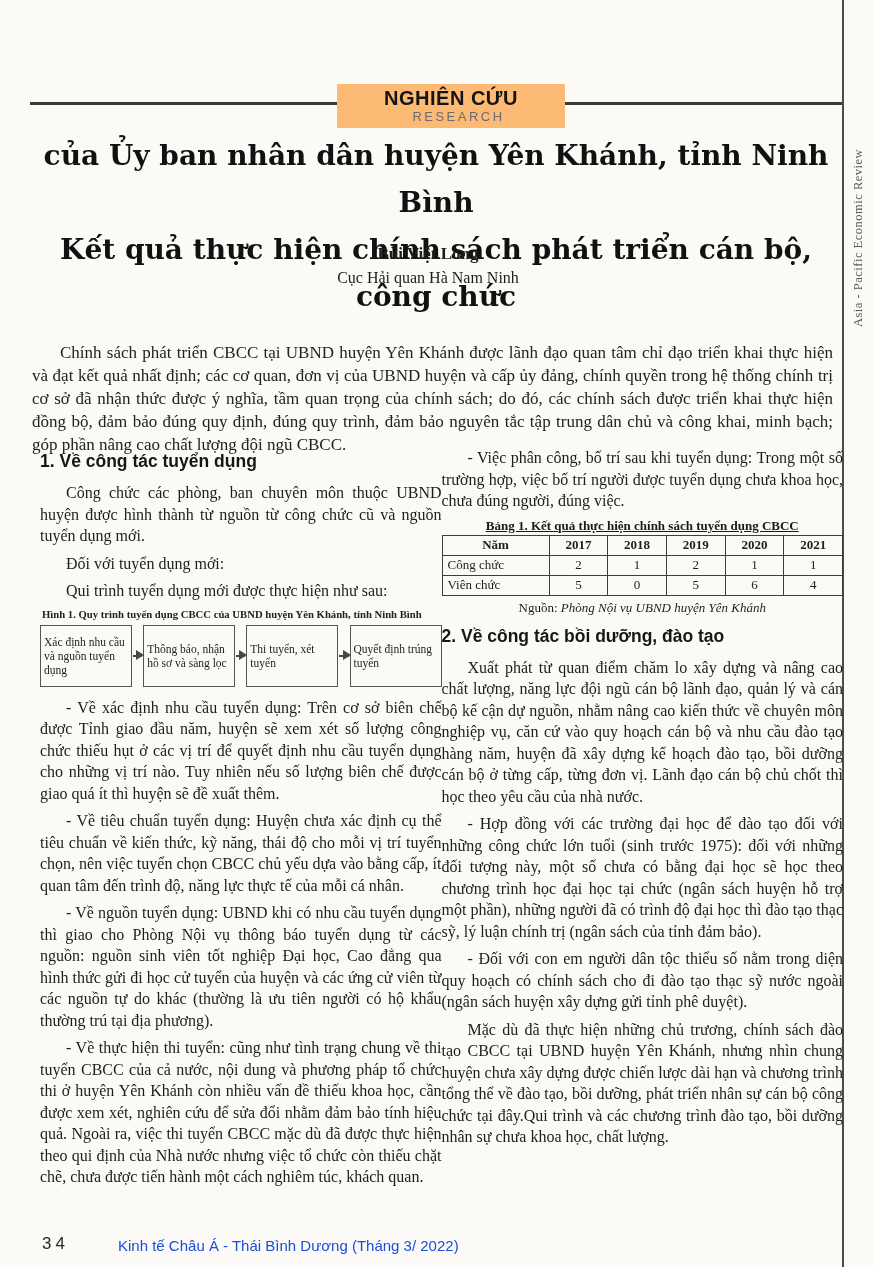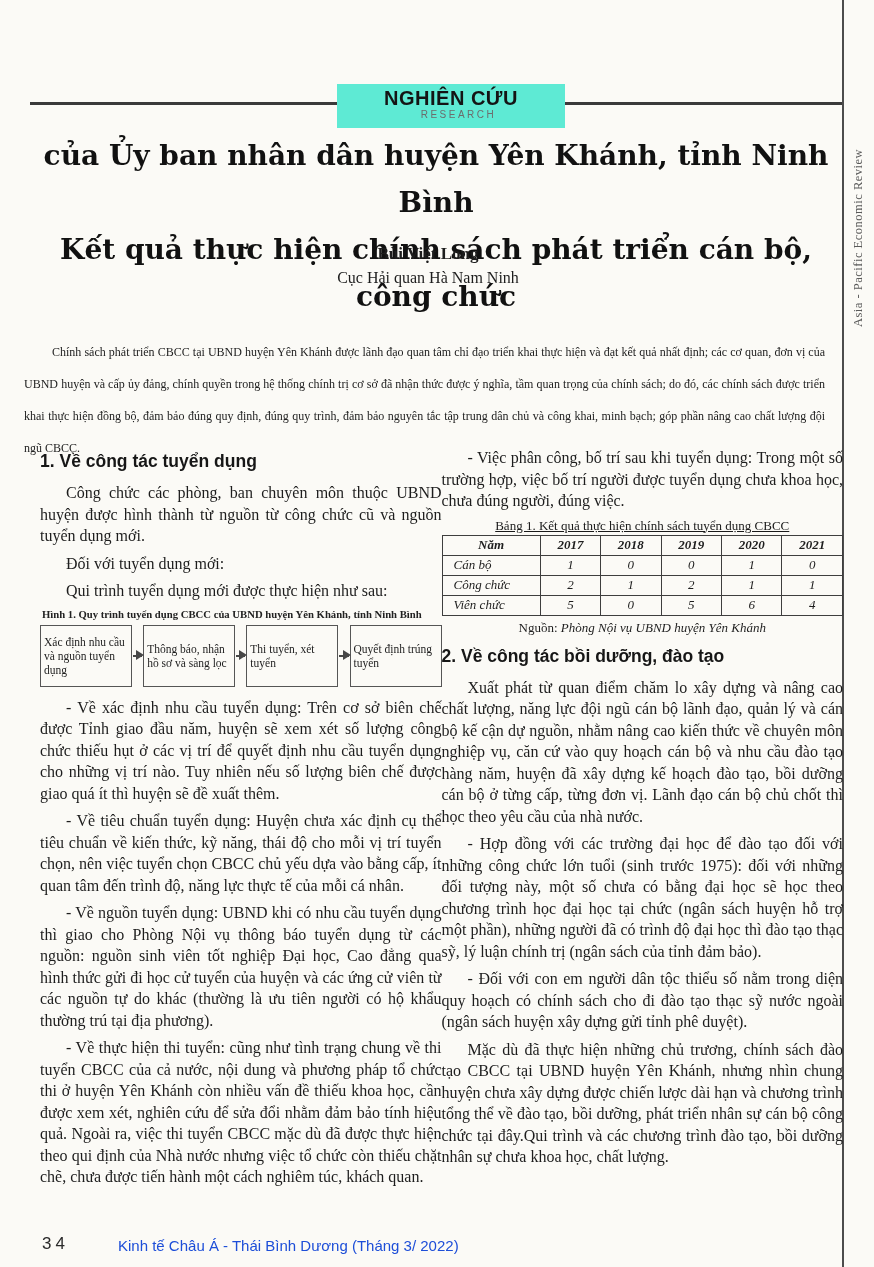--- a/index.html
+++ b/index.html
@@ -13,37 +13,37 @@
   .sidebar-text {
     position:absolute; left:858px; top:238px; white-space:nowrap;
     transform:translate(-50%,-50%) rotate(-90deg);
     font-size:12.5px; color:#5a5a5a; letter-spacing:0.5px;
   }
   
   .rule-left  { position:absolute; top:102px; left:30px;  width:307px; height:3px; background:#3a3a3a; }
   .rule-right { position:absolute; top:102px; left:565px; width:277px; height:3px; background:#3a3a3a; }
   .section-badge {
     position:absolute; left:337px; top:84px; width:228px; height:44px;
-    background:#5eead4; text-align:center;
+    background:#fdba74; text-align:center;
     font-family:"Liberation Sans", sans-serif;
   }
   .badge-vi { font-weight:bold; font-size:20px; margin-top:3px; letter-spacing:0.5px; color:#141414; }
-  .badge-en { font-size:10px; letter-spacing:2.5px; color:#6c6c6c; margin-top:-1px;padding-left:15px; }
+  .badge-en { font-size:13px; letter-spacing:2.5px; color:#6c6c6c; margin-top:-1px;padding-left:15px; }
   
   .title {
     position:absolute; top:132px; left:30px; width:812px; text-align:center;
     font-family:"DejaVu Serif", serif; font-weight:bold; font-size:28px; line-height:47px; color:#111;
   }
   .author-block { position:absolute; top:244px; left:22px; width:812px; text-align:center; }
   .author { font-weight:bold; font-size:17px; }
   .affiliation { font-size:16px; margin-top:5px; }
   
   .abstract {
-    position:absolute; top:324px; left:24px; width:801px;
-    font-size:12px; line-height:32px; text-align:justify; text-indent:28px; color:#222;
+    position:absolute; top:324px; left:32px; width:801px;
+    font-size:17px; line-height:23px; text-align:justify; text-indent:28px; color:#222;
   }
   
   .columns { position:absolute; top:447px; left:40px; width:803px; display:flex; gap:0; }
   .col { flex:1; min-width:0; }
   .section-heading {
     font-family:"Liberation Sans", sans-serif; font-weight:bold;
     font-size:17.5px; margin:4px 0 10px 0; color:#161616;
   }
   .col p { margin:0 0 6px 0; font-size:16px; line-height:21.5px; text-align:justify; text-indent:26px; }
   
@@ -56,25 +56,25 @@
     font-size:11.5px; line-height:14px; padding:3px 3px;
     display:flex; align-items:center; justify-content:center; text-align:left;
   }
   .fc-arrow { flex:1; height:2px; background:#474747; position:relative; margin:0 1px; }
   .fc-arrow::after {
     content:""; position:absolute; right:-2px; top:-4.5px;
     border-left:8px solid #474747; border-top:5.5px solid transparent; border-bottom:5.5px solid transparent;
   }
   
   .table-caption {
-    font-weight:normal; font-size:13px; text-align:center; text-decoration:underline;
+    font-weight:bold; font-size:13px; text-align:center; text-decoration:underline;
     margin:4px 0 1px 0; color:#1a1a1a;
   }
   table.data { width:100%; border-collapse:collapse; font-size:13px; }
-  table.data th, table.data td { border:1.2px solid #3e3e3e; padding:1px 11px; height:17px;font-style:italic; }
+  table.data th, table.data td { border:1.2px solid #3e3e3e; padding:1px 5px; height:17px; }
   table.data th { font-weight:bold; text-align:center; }
   table.data td { text-align:center; }
   table.data td.rowlabel { text-align:left; }
   .table-source { text-align:center; font-size:13px; margin:4px 0 10px 0; }
   .table-source .src-body { font-style:italic; }
   
   .footer-page {
     position:absolute; left:42px; top:1234px;
     font-family:"Liberation Sans", sans-serif; font-size:17px; letter-spacing:4px; color:#2a2a2a;
   }
@@ -145,28 +145,20 @@
             <th>Năm</th>
             <th>2017</th>
             <th>2018</th>
             <th>2019</th>
             <th>2020</th>
             <th>2021</th>
           </tr>
         </thead>
         <tbody>
           <tr>
-            <td class="rowlabel">Cán bộ</td>
-            <td>1</td>
-            <td>0</td>
-            <td>0</td>
-            <td>1</td>
-            <td>0</td>
-          </tr>
-          <tr>
             <td class="rowlabel">Công chức</td>
             <td>2</td>
             <td>1</td>
             <td>2</td>
             <td>1</td>
             <td>1</td>
           </tr>
           <tr>
             <td class="rowlabel">Viên chức</td>
             <td>5</td>

